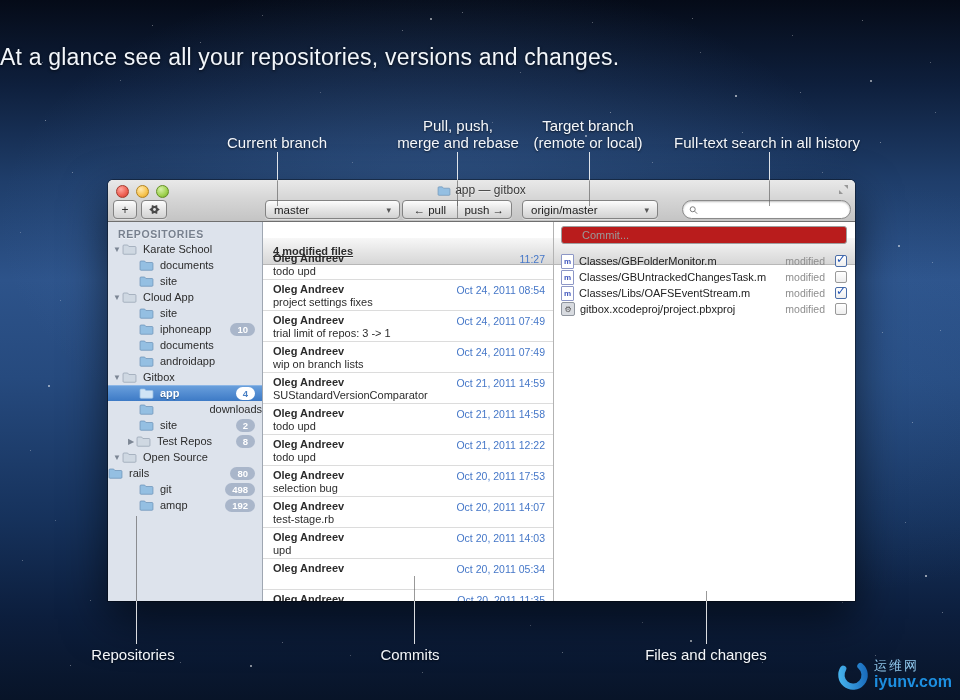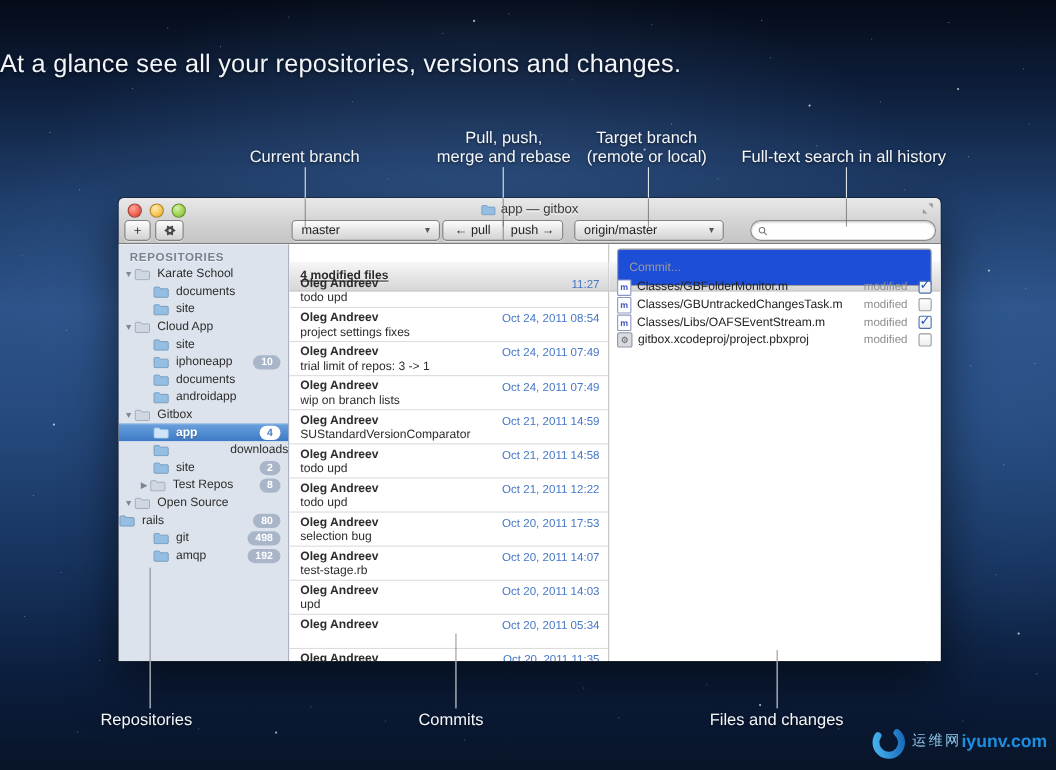--- a/index.html
+++ b/index.html
@@ -92,42 +92,42 @@
     background:linear-gradient(180deg,#f7f7f7,#e3e3e3 60%,#d7d7d7);border-bottom:1px solid #b7b7b7;text-decoration:underline;}
   .commits .pane-hdr{display:flex;align-items:center;padding-left:10px;font-size:11px;font-weight:700;color:#2b2b2b;
     text-shadow:0 1px 0 rgba(255,255,255,.7);}
   .commit-list{position:absolute;left:0;top:27px;width:100%;height:352px;overflow:hidden;}
   .crow{position:relative;height:31px;box-sizing:border-box;border-bottom:1px solid #dcdcdc;padding:3px 8px 0 10px;}
   .crow .author{font-size:11px;font-weight:700;color:#2c2c2c;}
   .crow .cdate{position:absolute;right:8px;top:4px;font-size:10.5px;color:#4577c8;}
   .crow .msg{margin-top:1px;font-size:11px;color:#2c2c2c;white-space:nowrap;overflow:hidden;}
 
   .stage{position:absolute;left:446px;top:0;width:301px;height:379px;background:#fff;}
-  .commit-input{position:absolute;left:7px;top:4px;width:286px;height:34px;border:1px solid #9e9e9e;border-radius:3px;
-    box-sizing:border-box;background:#1d4ed8;font-size:11px;font-family:inherit;padding:0 10px;outline:none;}
+  .commit-input{position:absolute;left:7px;top:4px;width:286px;height:18px;border:1px solid #9e9e9e;border-radius:3px;
+    box-sizing:border-box;background:#b91c1c;font-size:11px;font-family:inherit;padding:0 20px;outline:none;}
   .commit-input::placeholder{color:#9a9a9a;}
   .file-list{position:absolute;left:0;top:31px;width:100%;}
   .frow{position:relative;height:16px;display:flex;align-items:center;padding:0 8px 0 7px;font-size:11px;color:#222;}
   .frow .ficon{flex:0 0 13px;height:13px;margin-right:5px;display:flex;align-items:center;justify-content:center;}
   .doc-m{width:11px;height:13px;background:#fff;border:1px solid #8d97c6;border-radius:1px;
     font-size:8px;font-weight:700;color:#4157bd;display:flex;align-items:center;justify-content:center;}
   .doc-proj{width:12px;height:12px;background:#d8dbe0;border:1px solid #8f959e;border-radius:2px;
     font-size:8px;color:#555;display:flex;align-items:center;justify-content:center;}
   .frow .fname{white-space:nowrap;overflow:hidden;}
   .frow .fstatus{margin-left:auto;margin-right:10px;font-size:10.5px;color:#8e8e8e;}
   .checkbox{flex:0 0 12px;width:12px;height:12px;border:1px solid #999;border-radius:2px;background:linear-gradient(#fff,#eee);
     box-sizing:border-box;position:relative;}
   .checkbox.checked{border-color:#4a6da8;}
   .checkbox.checked .ck{position:absolute;left:0px;top:-4px;font-size:12px;font-weight:700;color:#2456b5;}
 
   
   .bottom-label{position:absolute;top:646px;color:#f4f7fb;font-size:15px;text-align:center;
     text-shadow:0 1px 2px rgba(0,0,0,.6);z-index:20;width:200px;}
   .watermark{position:absolute;right:8px;bottom:6px;z-index:30;display:flex;align-items:center;gap:2px;}
-  .wm-text{display:flex;flex-direction:row;line-height:1.1;}
+  .wm-text{display:flex;flex-direction:column;line-height:1.1;}
   .wm-cn{font-size:13px;color:#8fc6ea;letter-spacing:2px;}
   .wm-en{font-size:16px;font-weight:700;color:#1d8fe0;}
 </style>
 </head>
 <body>
 
 <div class="star-layer stars-sm"></div>
 <div class="star-layer stars-lg"></div>
 
 <div class="hero">At a glance see all your repositories, versions and changes.</div>

